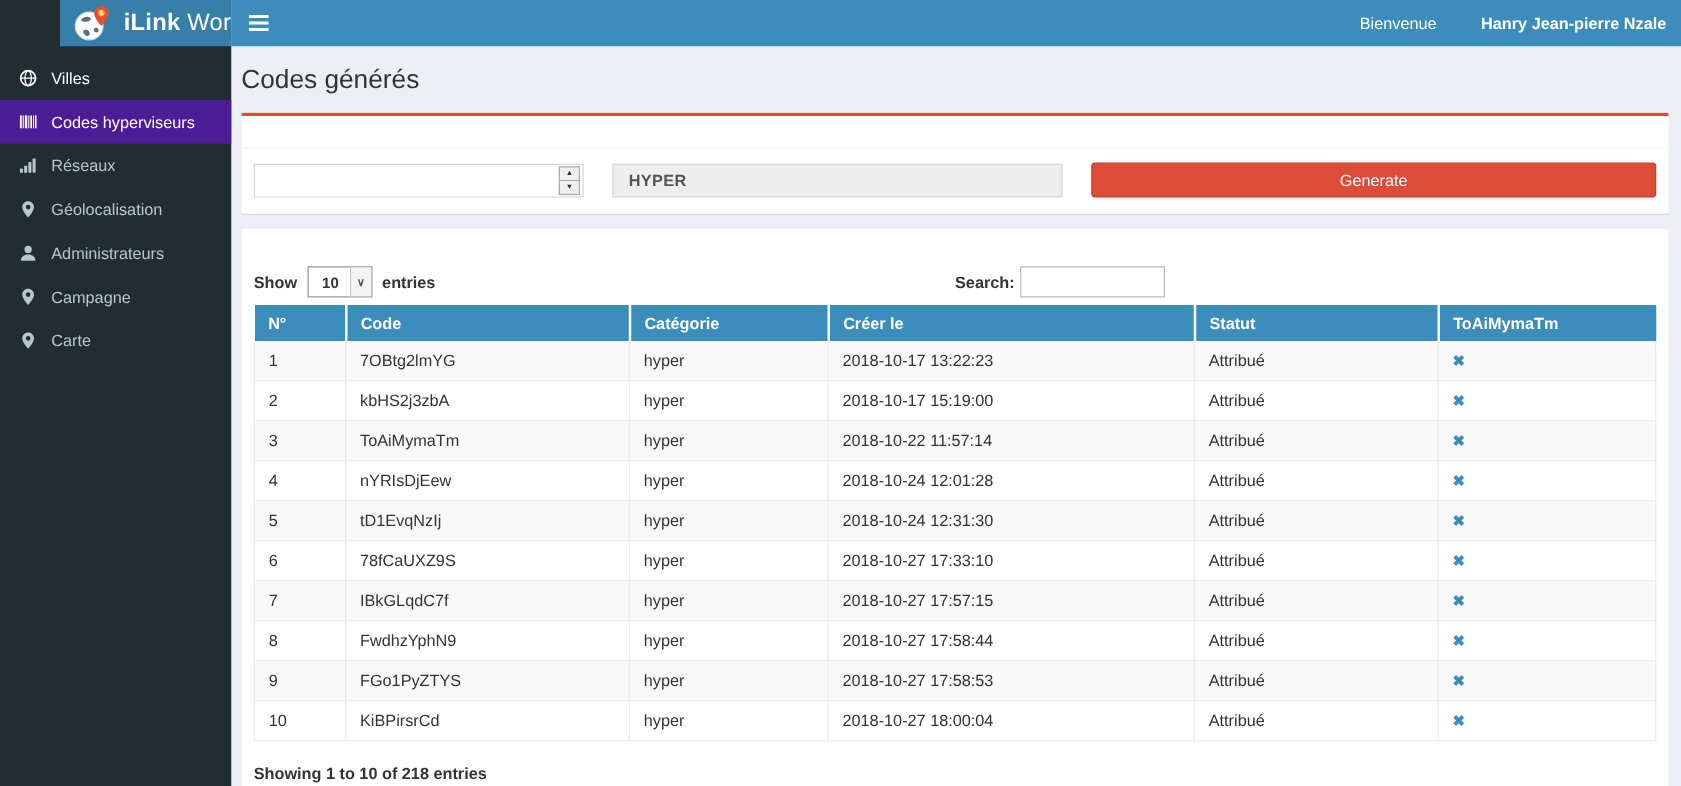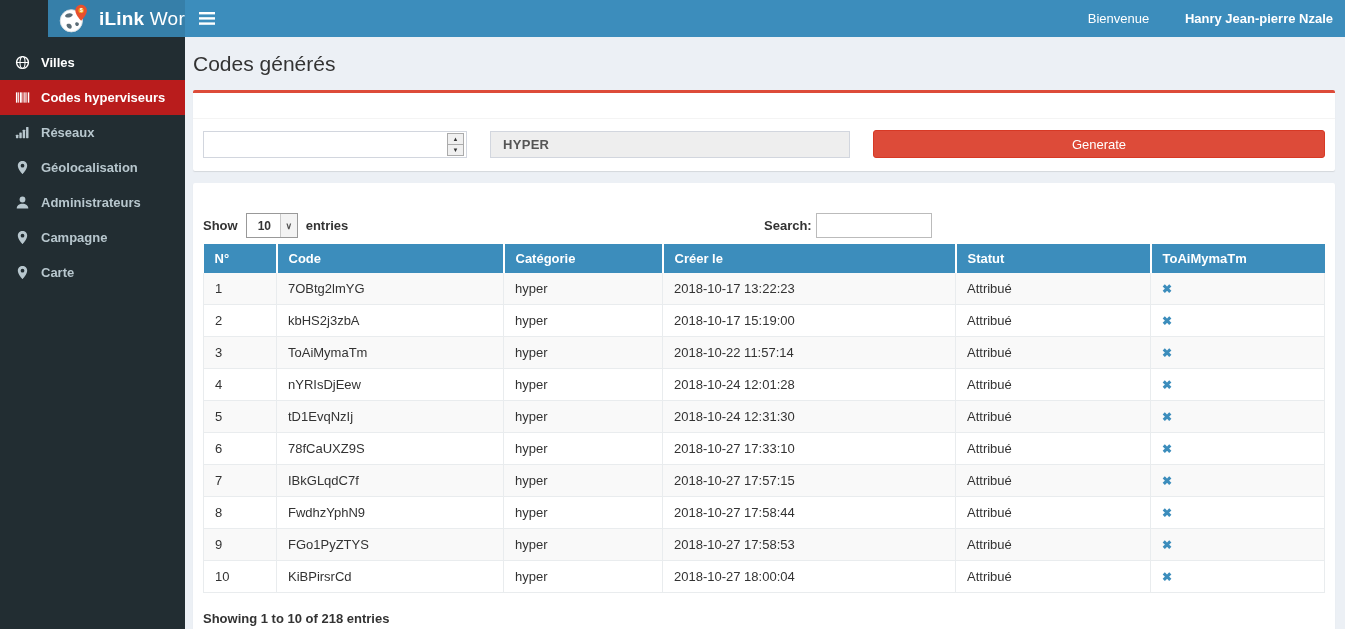--- a/index.html
+++ b/index.html
@@ -16,26 +16,26 @@
     height: 37px; background: #367fa9; color: #fff;
     display: flex; align-items: center; gap: 9px; padding: 0 10px; flex-shrink: 0; margin-left: 48px;
   }
   .logo svg { display: block; }
   .brand { font-size: 19px; white-space: nowrap; letter-spacing: .2px; }
   .brand .b { font-weight: 700; }
   .brand .l { font-weight: 300; }
   .menu { list-style: none; padding-top: 8px; }
   .menu-item {
     display: flex; align-items: center; gap: 11px;
-    padding: 10px 15px; color: #b8c7ce; font-weight: 700; font-size: 13px; cursor: pointer;
+    padding: 10px 15px; color: #b8c7ce; font-weight: 400; font-size: 13px; cursor: pointer;
   }
   .menu-item .mi { width: 15px; height: 15px; flex-shrink: 0; display: flex; align-items: center; justify-content: center; }
   .menu-item .mi svg { width: 15px; height: 15px; display: block; }
   .menu-item.white { color: #fff; }
-  .menu-item.active { background: #b91c1c; color: #fff; }
+  .menu-item.active { background: #4c1d95; color: #fff; }
 
   
   .main { flex: 1; display: flex; flex-direction: column; min-width: 0; }
   .navbar {
     height: 37px; background: #3c8dbc; color: #fff; flex-shrink: 0;
     display: flex; align-items: center; padding: 0 12px 0 9px;
   }
   .hamburger { width: 26px; height: 26px; display: flex; align-items: center; justify-content: center; cursor: pointer; }
   .welcome { margin-left: auto; font-size: 13px; }
   .welcome .bold { font-weight: 700; padding-left: 32px; }

